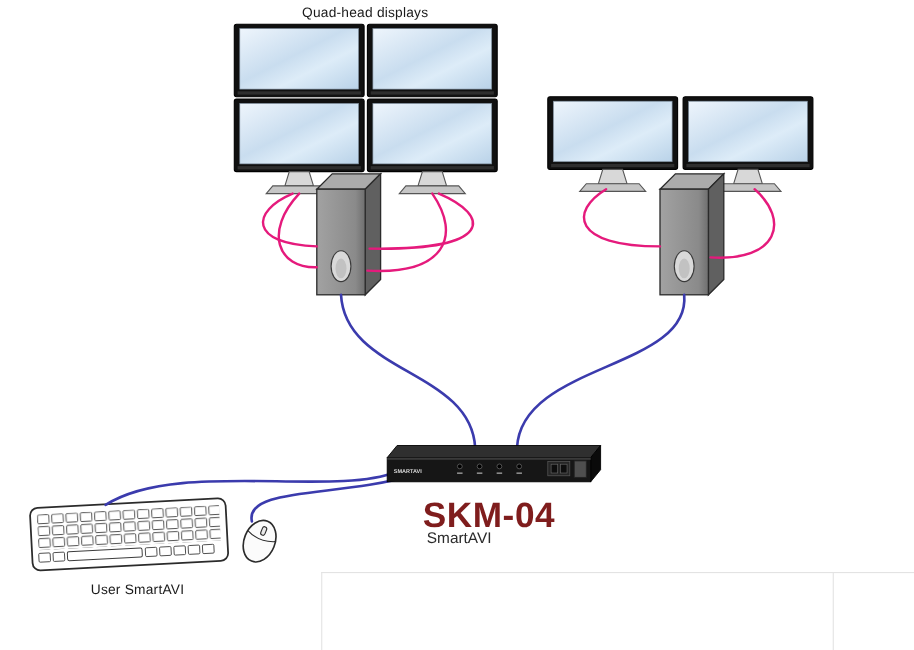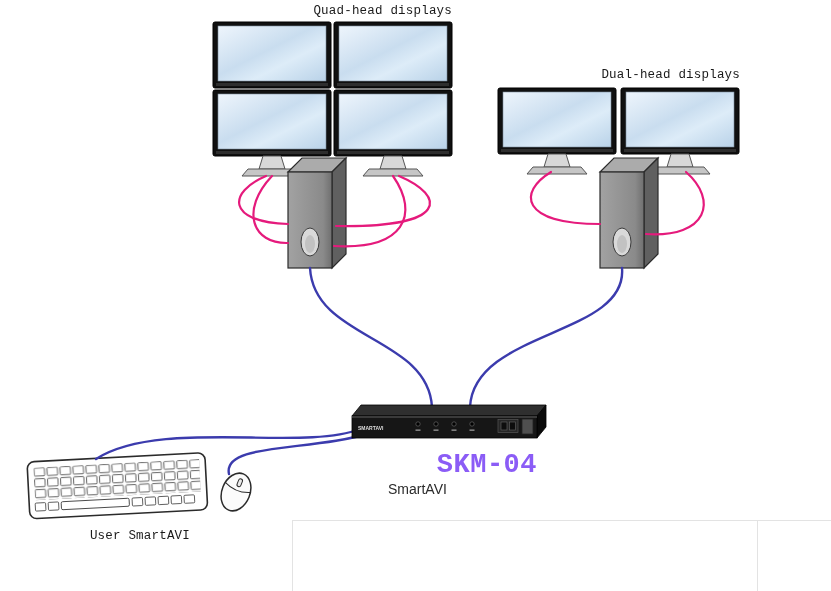--- a/index.html
+++ b/index.html
@@ -3,23 +3,23 @@
 <meta charset="utf-8">
 <style>
   html,body{margin:0;padding:0;background:#ffffff;}
   .stage{
     position:relative;width:831px;height:591px;background:#ffffff;
     font-family:"Liberation Sans", sans-serif;overflow:hidden;
   }
   .stage svg{position:absolute;left:0;top:0;}
   .lbl{position:absolute;color:#1a1a1a;}
   .lbl-small{font-size:12.5px;letter-spacing:.2px;}
-  .lbl-model{font-size:27px;font-weight:bold;color:#8b5cf6;letter-spacing:.5px;}
+  .lbl-model{font-size:32px;font-weight:bold;color:#7f1d1d;letter-spacing:.5px;}
   .lbl-brand{font-size:14px;color:#2b2b2b;}
-  .tc{text-align:right;font-family:Liberation Mono, monospace;}
+  .tc{text-align:center;}
   .cable{fill:none;stroke-width:2.2;stroke-linecap:round;}
   .cable-b{fill:none;stroke-width:2.4;stroke-linecap:round;}
   .faint{position:absolute;background:#e3e3e3;}
 </style>
 </head>
 <body>
 
 <div class="stage">
 
   <svg width="831" height="591" viewBox="0 0 831 591">
@@ -135,21 +135,20 @@
       </g>
     </g>
   </svg>
 
   <div class="faint" style="left:292px;top:520px;width:539px;height:1px;"></div>
   <div class="faint" style="left:292px;top:520px;width:1px;height:71px;"></div>
   <div class="faint" style="left:757px;top:520px;width:1px;height:71px;"></div>
 
   <div class="lbl lbl-small tc" style="left:212px;top:4px;width:240px;">Quad-head displays</div>
 
-  <div class="lbl lbl-small tc" style="left:498px;top:68px;width:242px;">Dual-head displays</div>
 
   <div class="lbl lbl-model tc" style="left:352px;top:450px;width:185px;">SKM-04</div>
 
   <div class="lbl lbl-brand" style="left:388px;top:481px;">SmartAVI</div>
 
   <div class="lbl lbl-small tc" style="left:60px;top:529px;width:130px;">User SmartAVI</div>
 
 </div>
 
 </body></html>

